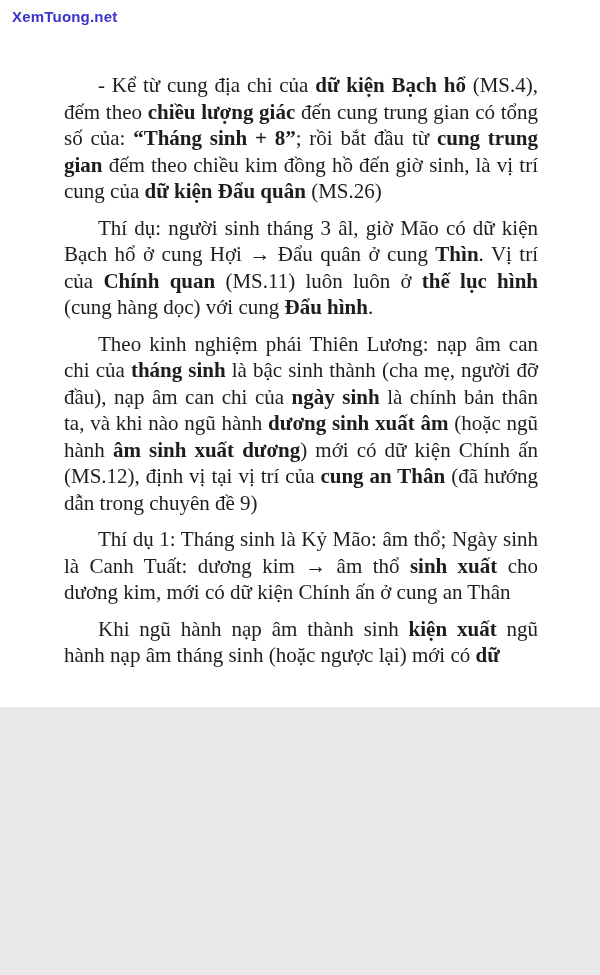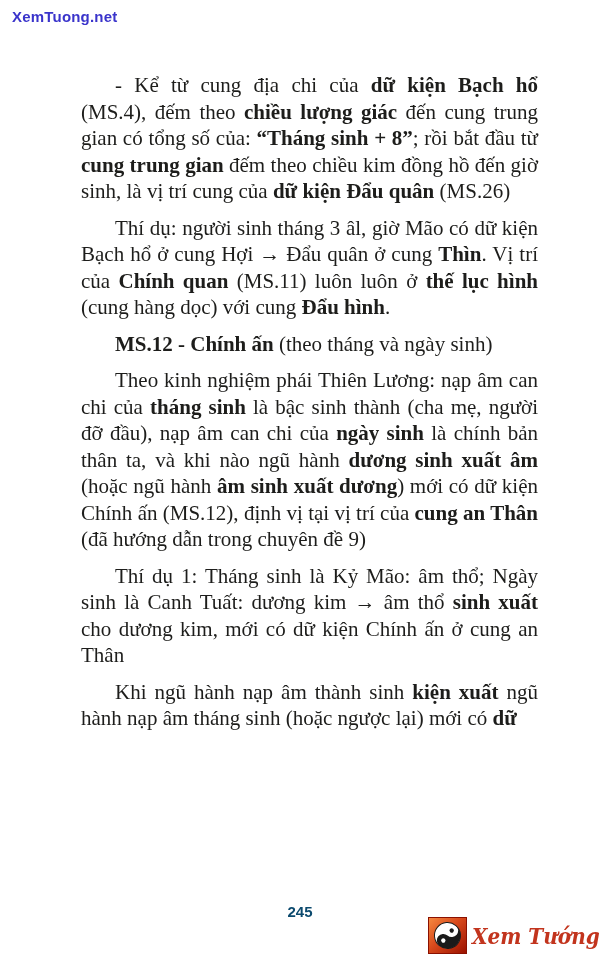--- a/index.html
+++ b/index.html
@@ -1,19 +1,19 @@
 <!DOCTYPE html>
 <html><head>
 <meta charset="utf-8">
 <style>
   html, body { margin: 0; padding: 0; background: #e8e8e8; }
   .page {
     position: relative;
     width: 600px;
-    height: 975px;
+    height: 707px;
     margin: 0 auto;
     background: #ffffff;
     overflow: hidden;
     font-family: "Liberation Serif", serif;
   }
   .watermark {
     position: absolute;
     left: 12px;
     top: 8px;
     font-family: "Liberation Sans", sans-serif;
@@ -26,21 +26,21 @@
     position: absolute;
     left: 64px;
     top: 72px;
     width: 474px;
     color: #1d1d1b;
     font-size: 21px;
     line-height: 26.5px;
     text-align: justify;
   }
   .content p {
-    margin: 0 0 10px 17px;
+    margin: 0 0 10px 0;
     text-indent: 34px;
   }
   .content b { font-weight: bold; }
   .page-number {
     position: absolute;
     top: 903px;
     left: 0;
     width: 100%;
     text-align: center;
     font-family: "Liberation Sans", sans-serif;
@@ -80,21 +80,20 @@
 </head>
 <body>
 
 <div class="page">
 
   <div class="watermark">XemTuong.net</div>
 
   <div class="content">
       <p><span>- Kể từ cung địa chi của </span><b>dữ kiện Bạch hổ</b><span> (MS.4), đếm theo </span><b>chiều lượng giác</b><span> đến cung trung gian có tổng số của: </span><b>“Tháng sinh + 8”</b><span>; rồi bắt đầu từ </span><b>cung trung gian</b><span> đếm theo chiều kim đồng hồ đến giờ sinh, là vị trí cung của </span><b>dữ kiện Đẩu quân</b><span> (MS.26)</span></p>
       <p><span>Thí dụ: người sinh tháng 3 âl, giờ Mão có dữ kiện Bạch hổ ở cung Hợi → Đẩu quân ở cung </span><b>Thìn</b><span>. Vị trí của </span><b>Chính quan</b><span> (MS.11) luôn luôn ở </span><b>thế lục hình</b><span> (cung hàng dọc) với cung </span><b>Đẩu hình</b><span>.</span></p>
-      <p><b>MS.12 - Chính ấn</b><span> (theo tháng và ngày sinh)</span></p>
       <p><span>Theo kinh nghiệm phái Thiên Lương: nạp âm can chi của </span><b>tháng sinh</b><span> là bậc sinh thành (cha mẹ, người đỡ đầu), nạp âm can chi của </span><b>ngày sinh</b><span> là chính bản thân ta, và khi nào ngũ hành </span><b>dương sinh xuất âm</b><span> (hoặc ngũ hành </span><b>âm sinh xuất dương</b><span>) mới có dữ kiện Chính ấn (MS.12), định vị tại vị trí của </span><b>cung an Thân</b><span> (đã hướng dẫn trong chuyên đề 9)</span></p>
       <p><span>Thí dụ 1: Tháng sinh là Kỷ Mão: âm thổ; Ngày sinh là Canh Tuất: dương kim → âm thổ </span><b>sinh xuất</b><span> cho dương kim, mới có dữ kiện Chính ấn ở cung an Thân</span></p>
       <p><span>Khi ngũ hành nạp âm thành sinh </span><b>kiện xuất</b><span> ngũ hành nạp âm tháng sinh (hoặc ngược lại) mới có </span><b>dữ</b></p>
     </div>
 
   <div class="page-number">245</div>
 
   <div class="footer-logo">
     <div class="yinyang-square">
       <svg width="31" height="31" viewBox="0 0 100 100" aria-hidden="true">

